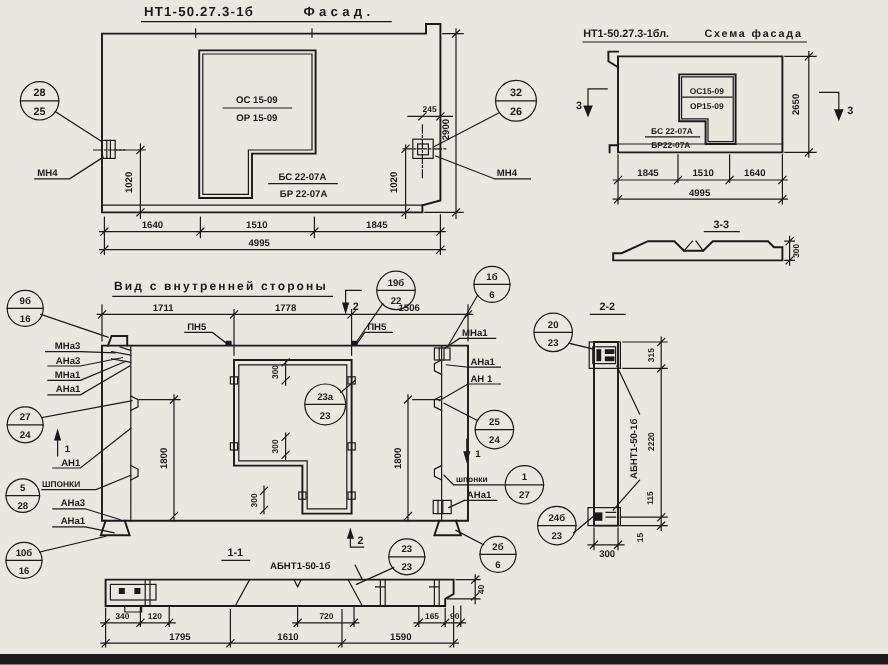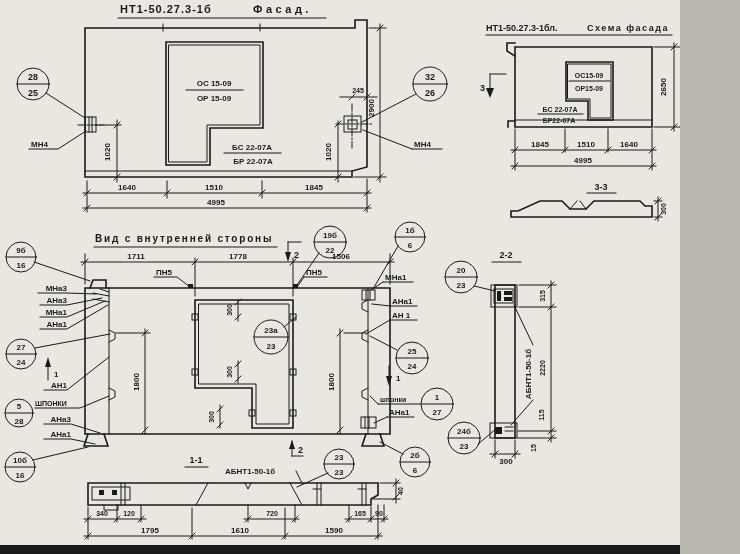--- a/index.html
+++ b/index.html
@@ -1,16 +1,16 @@
 <!DOCTYPE html>
 <html><head>
 <meta charset="utf-8">
 <style>
   html,body{margin:0;padding:0;background:#b9b7b0;}
-  .sheet{width:680px;height:554px;background:#e9e7e0;position:relative;overflow:hidden;}
+  .sheet{width:740px;height:554px;background:#e9e7e0;position:relative;overflow:hidden;}
   svg{display:block;}
   svg text{font-family:"Liberation Sans",sans-serif;font-weight:bold;fill:#1a1a1a;}
   .t7{font-size:7px}
   .t8{font-size:8px}
   .t9{font-size:9px}
   .t10{font-size:10px;letter-spacing:1.8px}
   .t11{font-size:11px;letter-spacing:1px}
   .w{letter-spacing:3.5px}
   .sp1{letter-spacing:1.5px}
   .mid{text-anchor:middle}

